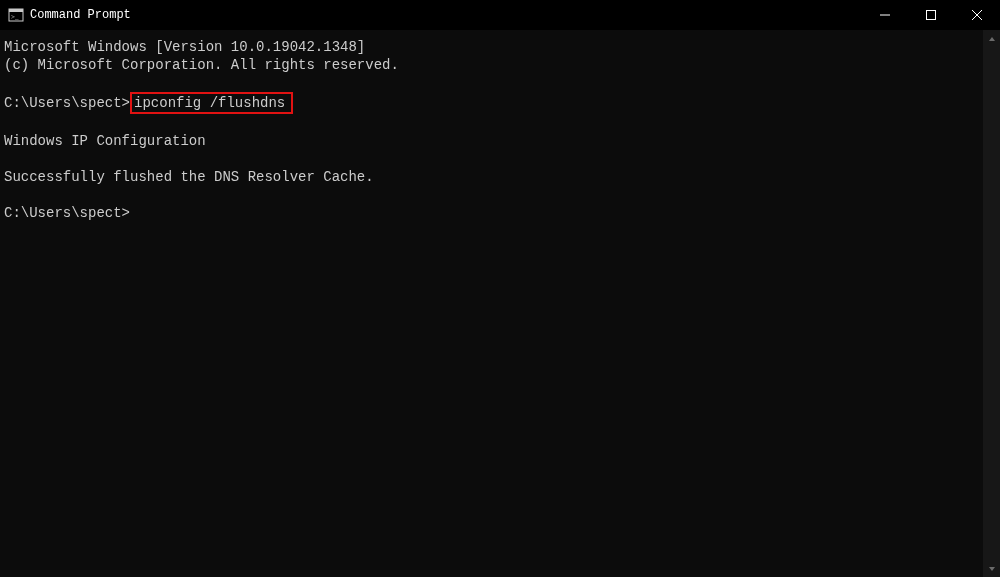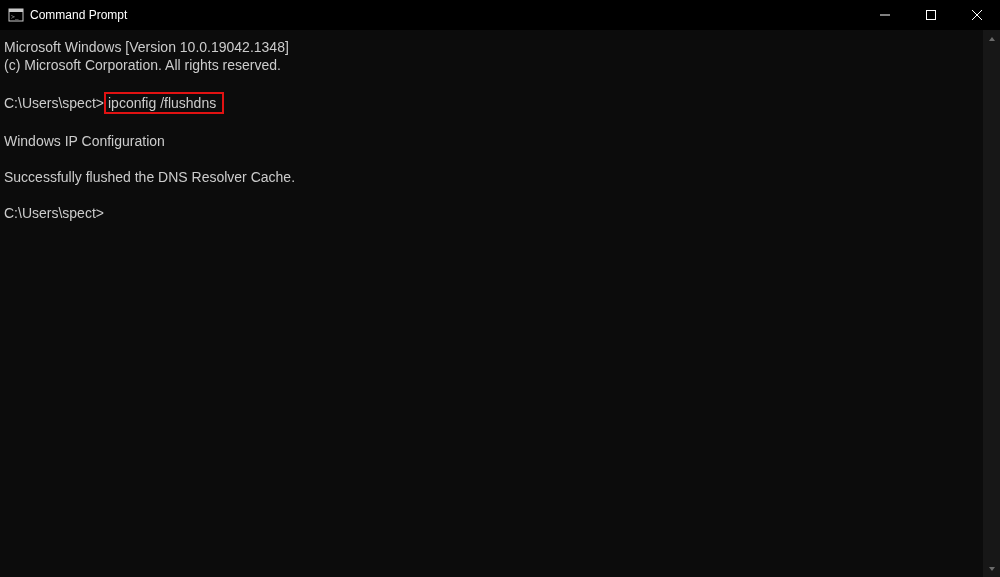--- a/index.html
+++ b/index.html
@@ -27,21 +27,21 @@
     }
     .app-icon {
       width: 16px;
       height: 16px;
       display: inline-flex;
       align-items: center;
       justify-content: center;
     }
     .title-text {
       color: #ffffff;
-      font-family: Liberation Sans, sans-serif;
+      font-family: Liberation Mono, monospace;
       font-size: 12px;
     }
     .titlebar-controls {
       display: flex;
       height: 100%;
     }
     .tb-btn {
       width: 46px;
       height: 100%;
       display: flex;
@@ -60,21 +60,21 @@
       background: #0c0c0c;
       display: flex;
     }
     .console {
       flex: 1 1 auto;
       padding: 8px 4px 21px 4px;
       color: #cccccc;
       font-size: 14px;
       line-height: 18px;
       white-space: pre;
-      font-family: Liberation Sans, sans-serif;
+      font-family: Liberation Mono, monospace;
     }
     .scrollbar-track {
       width: 17px;
       height: 100%;
       background: #171717;
       display: flex;
       flex-direction: column;
       align-items: center;
     }
     .scroll-arrow {

